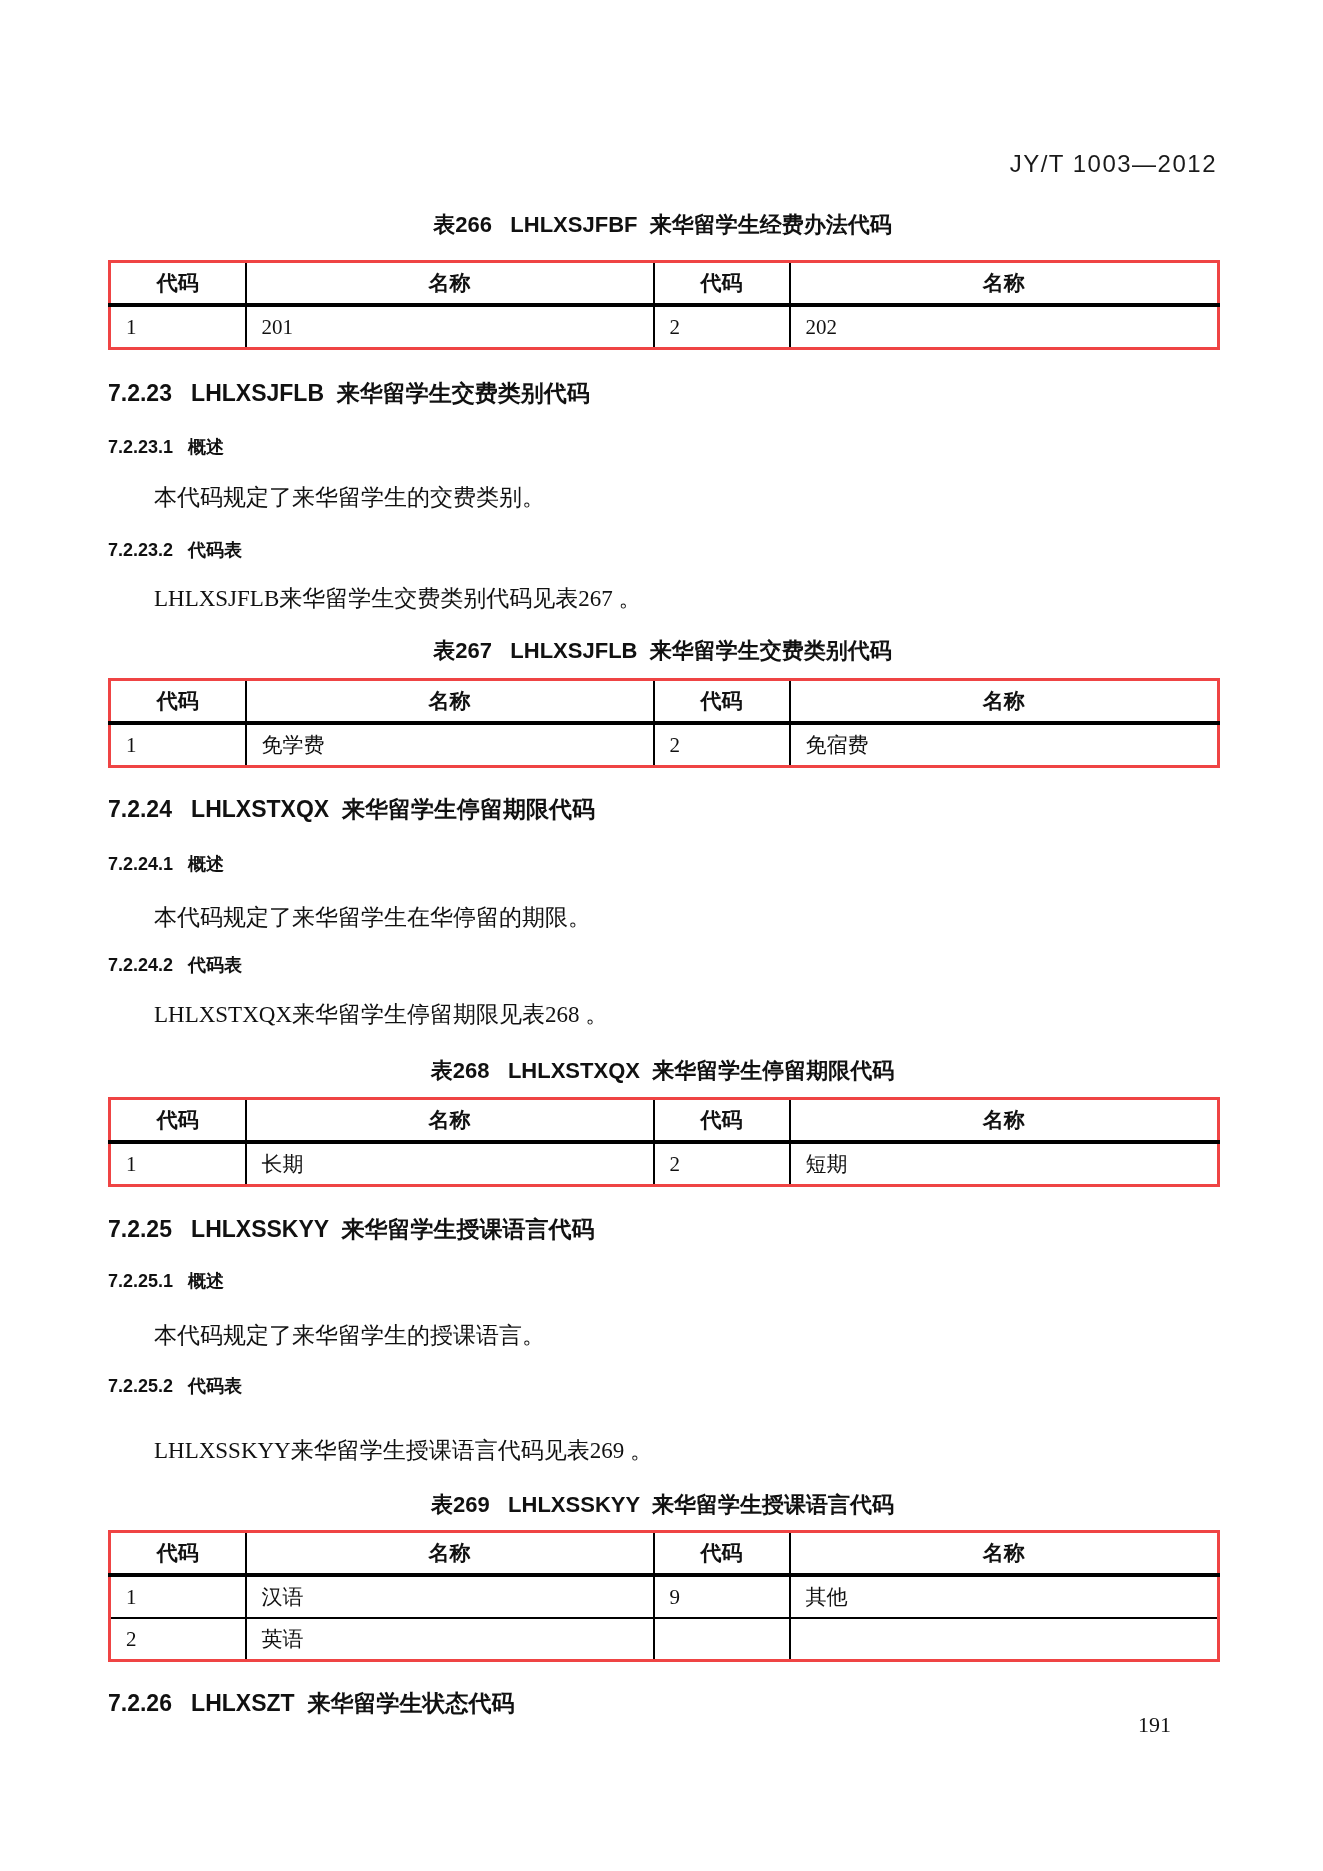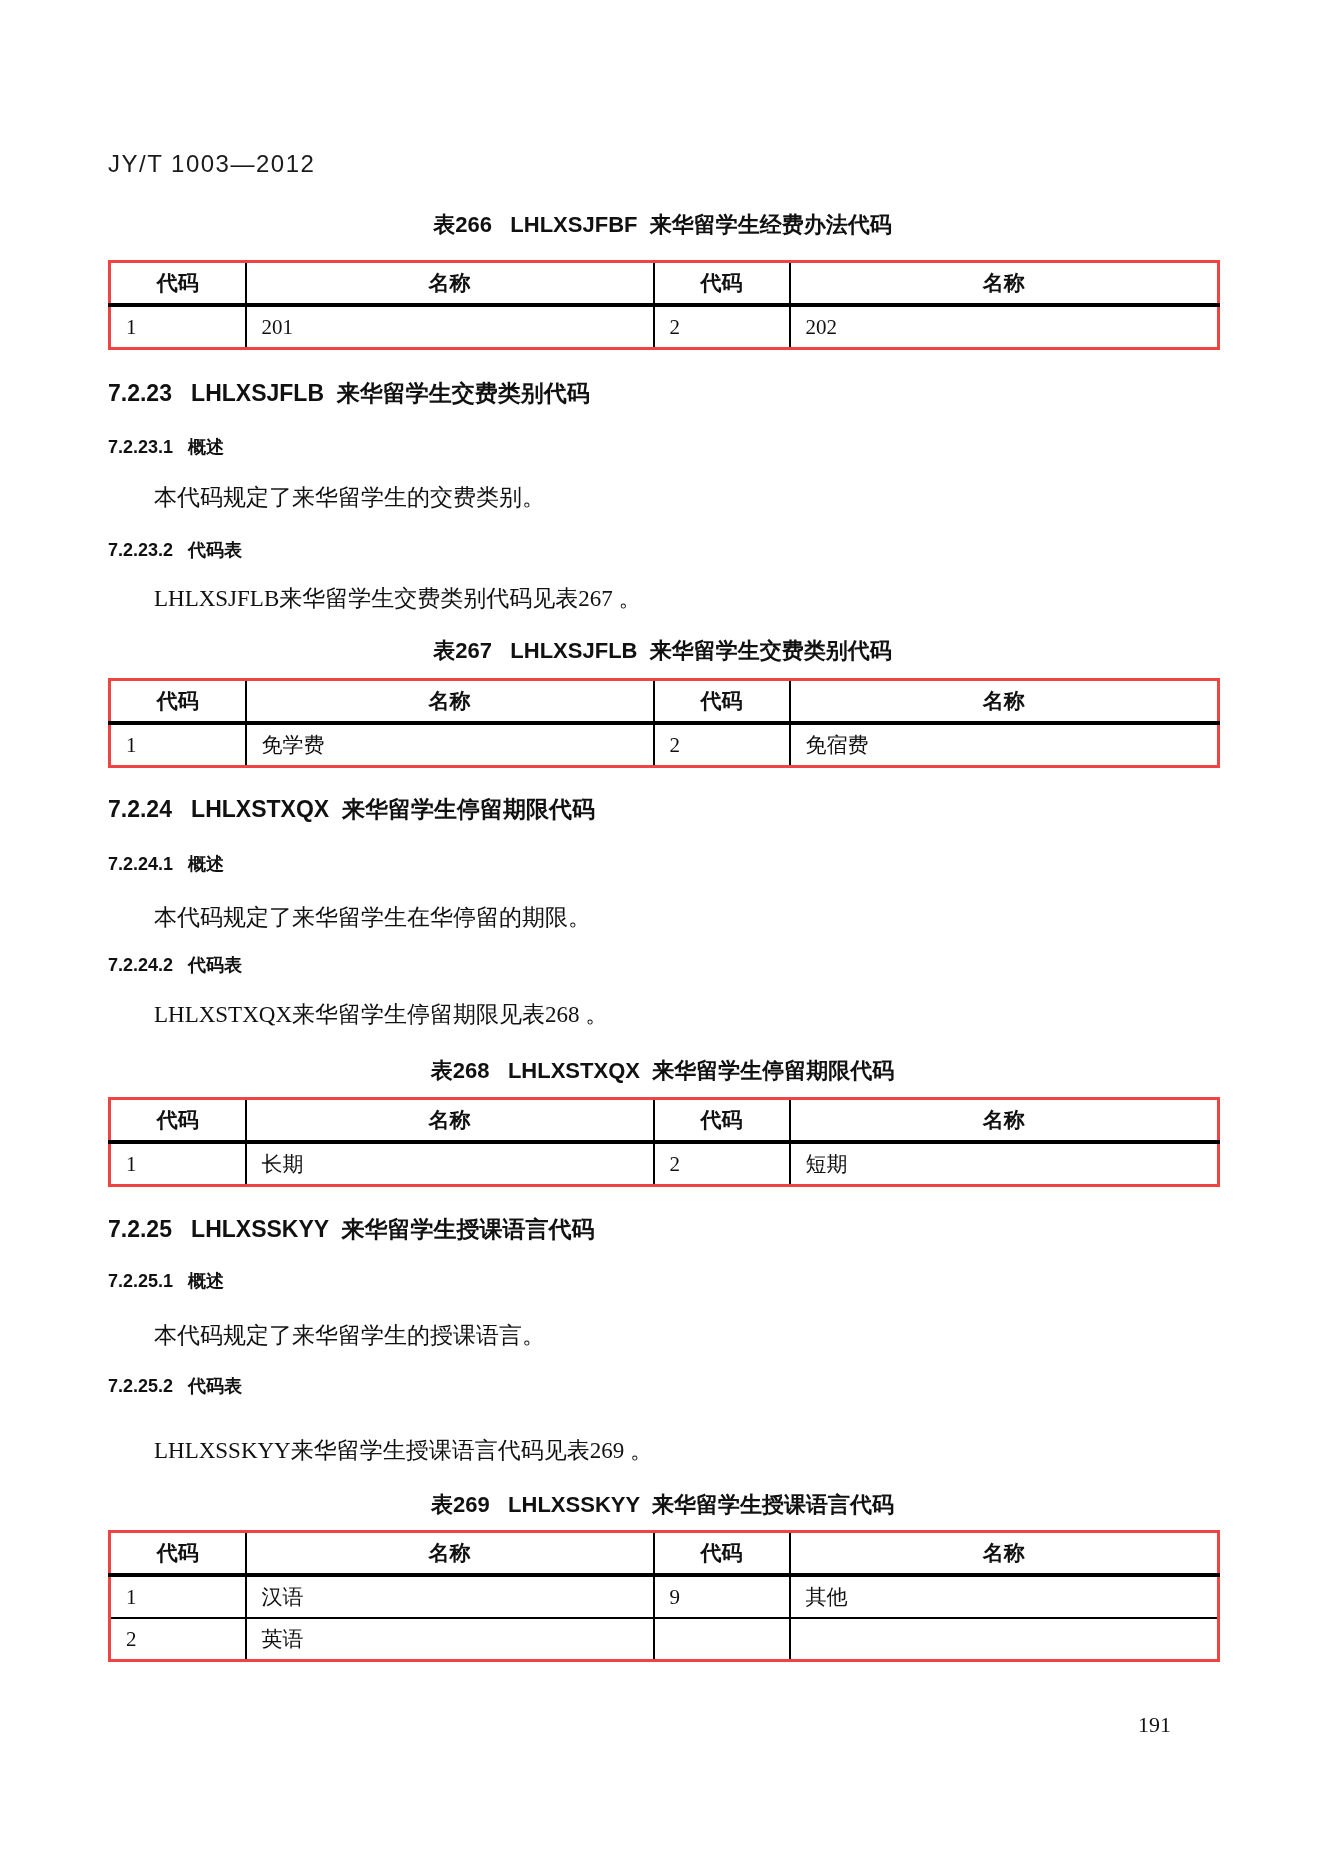--- a/index.html
+++ b/index.html
@@ -14,20 +14,21 @@
     font-family: "Liberation Serif", serif;
   }
   .content {
     position: absolute;
     left: 108px;
     top: 0;
     width: 1109px;
   }
   .doc-ref {
     margin-top: 150px;
+    text-align: right;
     font-family: "Liberation Sans", sans-serif;
     font-size: 24px;
     letter-spacing: 1.5px;
     color: #1a1a1a;
     white-space: pre-wrap;
   }
   .tbl-title {
     text-align: center;
     font-family: Liberation Sans, sans-serif;
     font-weight: 700;
@@ -217,17 +218,18 @@
         </tr>
         <tr>
           <td>2</td>
           <td>英语</td>
           <td></td>
           <td></td>
         </tr>
       </tbody>
     </table>
 
+    <div class="h3" style="margin-top:26px">7.2.26   LHLXSZT  来华留学生状态代码</div>
 
   </div>
 
   <div class="page-number">191</div>
 </div>
 
 </body></html>

